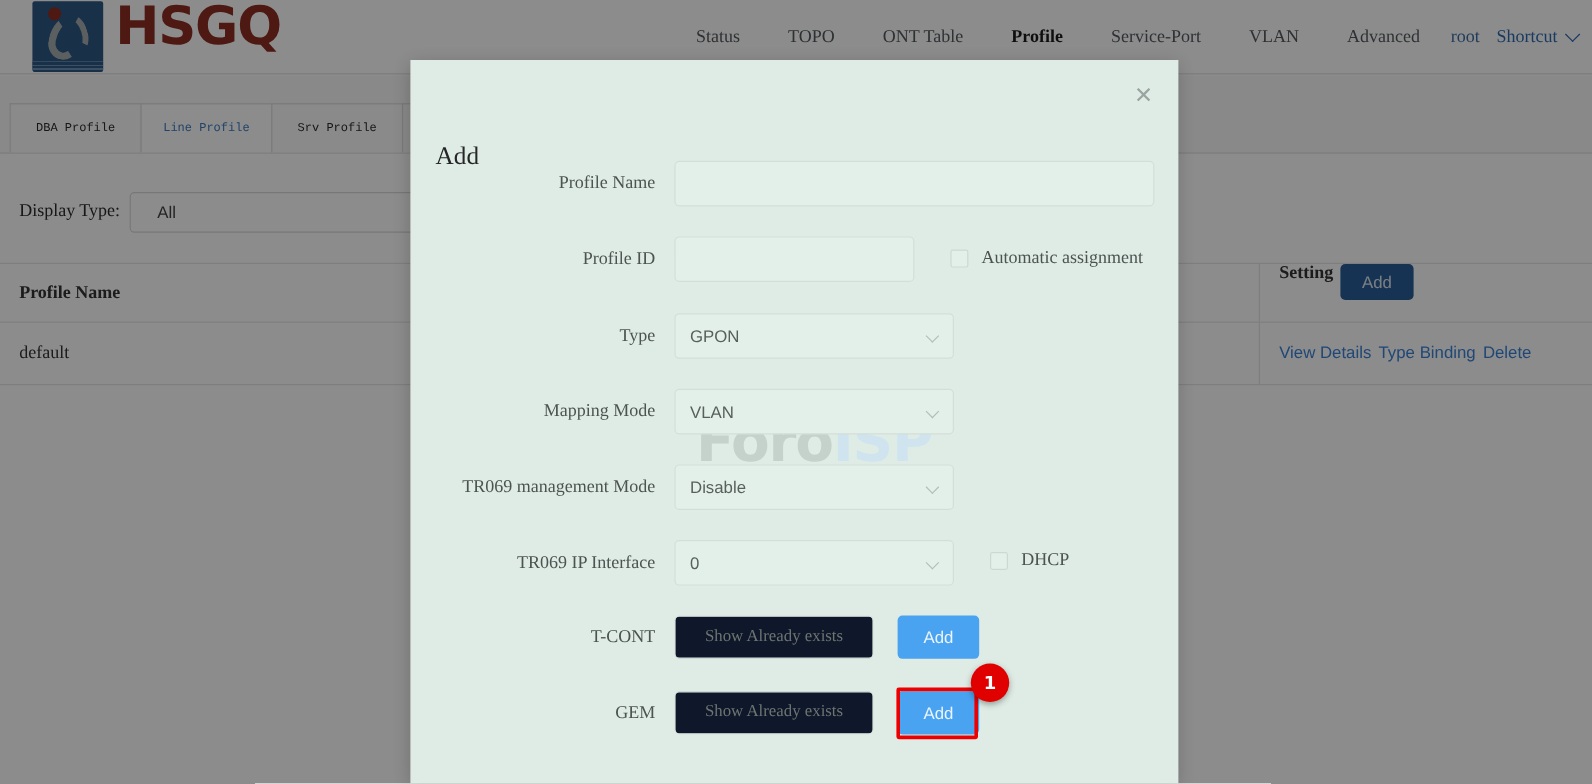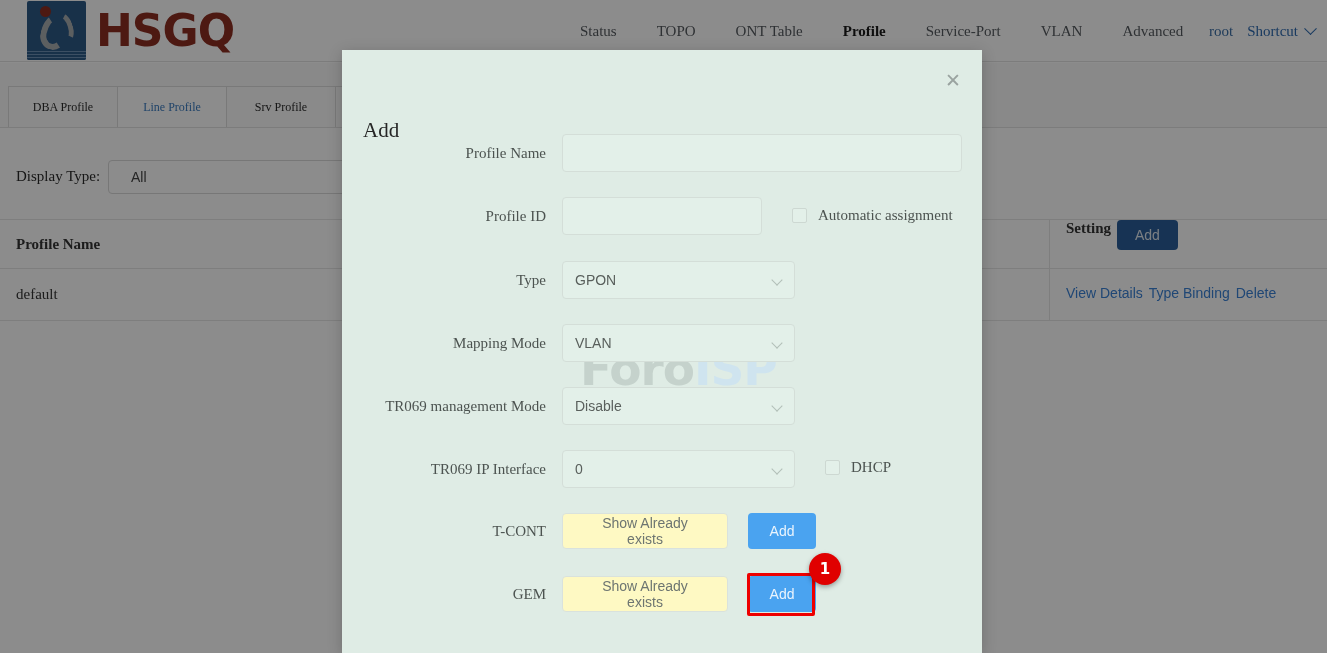--- a/index.html
+++ b/index.html
@@ -12,21 +12,21 @@
   #root { position: relative; width: 1327px; height: 653px; }
 
   
   .page { position: absolute; inset: 0; background: #ffffff; }
 
   .header {
     position: absolute; left: 0; top: 0; width: 1327px; height: 62px;
     background: #ffffff; border-bottom: 1px solid #e2e2e2;
     display: flex; align-items: center;
   }
-  .logo-wrap { position: absolute; left: 27px; top: 1px; display: flex; align-items: center; }
+  .logo-wrap { position: absolute; left: 27px; top: 1px; display: flex; align-items: flex-start; }
   .logo-mark {
     width: 59px; height: 59px; background: #2d5986; position: relative; overflow: hidden;
     border-radius: 2px;
   }
   .logo-mark .swoosh-a {
     position: absolute; left: 14px; top: 13px; width: 26px; height: 36px;
     border: 6px solid #a8adb0; border-radius: 50% 50% 50% 50%/60% 60% 40% 40%;
     border-top-color: transparent; border-right-color: transparent;
     transform: rotate(12deg);
   }
@@ -61,21 +61,21 @@
   .chev { display: inline-block; width: 9px; height: 9px; border-right: 1.6px solid #2f6bb0; border-bottom: 1.6px solid #2f6bb0; transform: rotate(45deg) translate(-2px,-2px); }
 
   .tabbar {
     position: absolute; left: 0; top: 63px; width: 1327px; height: 65px;
     background: #fafafa; border-bottom: 1px solid #e2e2e2;
     display: flex; align-items: flex-end; padding-left: 8px;
   }
   .tab {
     height: 41px; line-height: 41px; padding: 0 18px; min-width: 110px; text-align: center;
     border: 1px solid #dcdcdc; border-bottom: none; background: #fbfbfb;
-    font-size: 12px; color: #2b2b2b; cursor: pointer; margin-right: -1px;
+    font-size: 10px; color: #2b2b2b; cursor: pointer; margin-right: -1px; font-family: Liberation Mono, monospace;
   }
   .tab.active { color: #3b7bbf; background: #ffffff; }
 
   .filterbar { position: absolute; left: 0; top: 150px; width: 1327px; height: 58px; }
   .filter-label { position: absolute; left: 16px; top: 18px; font-size: 15px; color: #2b2b2b; }
   .select-box {
     position: absolute; left: 108px; top: 10px; width: 260px; height: 34px;
     border: 1px solid #d9d9d9; border-radius: 4px; background: #fff;
     font-family: "Liberation Sans", sans-serif; font-size: 14px; color: #444;
     display: flex; align-items: center; padding: 0 22px; cursor: pointer;
@@ -171,21 +171,21 @@
   }
   .checkwrap { display: flex; align-items: center; gap: 11px; cursor: pointer; }
   .checkbox {
     width: 15px; height: 15px; border: 1px solid #cdd8d2; border-radius: 2px;
     background: #e3f0e9;
   }
   .checklabel { font-size: 15px; color: #4c5350; }
 
   .ghost-btn {
     height: 36px; padding: 0 20px; border: 1px solid #d9e2dd; border-radius: 4px;
-    background: #fef9c3; font-family: Liberation Sans, sans-serif;
+    background: #0f172a; font-family: Liberation Serif, serif;
     font-size: 14px; color: #6d7571; cursor: pointer;
     display: flex; align-items: center; justify-content: center;
   }
   .blue-btn {
     height: 36px; padding: 0 22px; border: none; border-radius: 4px;
     background: #4aa3f0; font-family: "Liberation Sans", sans-serif;
     font-size: 14px; color: #eaf4fd; cursor: pointer;
     display: flex; align-items: center; justify-content: center;
   }
 

